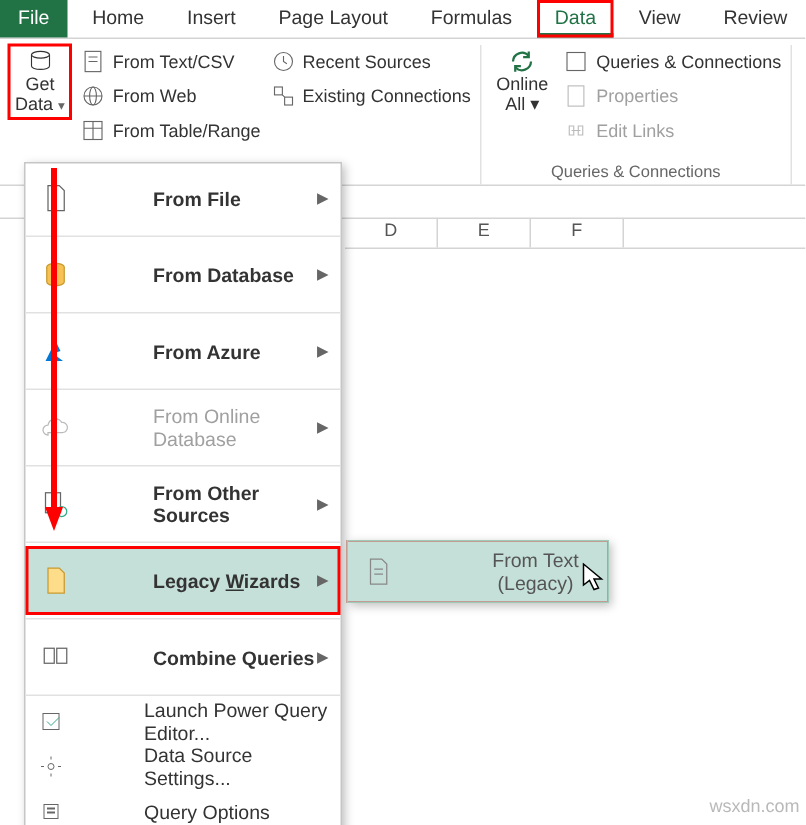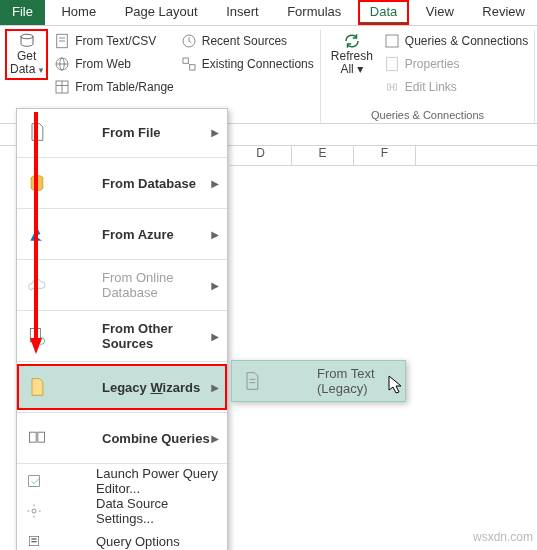--- a/index.html
+++ b/index.html
@@ -31,35 +31,35 @@
   .menu-item.action { height: 30px; font-size: 12px; }
   .menu-icon { width: 24px; height: 24px; margin-right: 10px; display: flex; align-items: center; justify-content: center; }
   .menu-text { flex: 1; font-size: 13px; margin-left: 43px; }
   .menu-arrow { font-size: 10px; color: #666; }
   .menu-item.hover { background: #c5e0d8; outline: 1px solid #9fc9b8; }
   .menu-item.highlight { outline: 2px solid #ff0000; outline-offset: -2px; }
   .menu-sep { height: 1px; background: #e1e1e1; margin: 2px 0; }
   .submenu { position: absolute; left: 231px; top: 360px; width: 175px; background: #fff; border: 1px solid #c6c6c6; box-shadow: 2px 2px 6px rgba(0,0,0,0.25); }
   .submenu .menu-item { height: 40px; }
   .submenu .menu-item.hover { background: #c5e0d8; }
-  .submenu.highlight { outline: 2px solid #ff0000; outline-offset: -2px; }
+  .submenu.highlight { outline: 2px solid #ff0000; outline-offset: -2px; text-align: center; }
   .red-arrow { position: absolute; left: 30px; top: 112px; pointer-events: none; }
   .watermark { position: absolute; right: 4px; bottom: 6px; font-size: 12px; color: #b9b9b9; }
   .ic { width: 18px; height: 18px; }
   u.ak { text-decoration: underline; }
   .cursor { position: absolute; left: 388px; top: 375px; pointer-events: none; }
 </style>
 </head>
 <body>
 
 <div class="ribbon-tabs">
   <div class="tab file">File</div>
   <div class="tab">Home</div>
+  <div class="tab">Insert</div>
   <div class="tab">Page Layout</div>
-  <div class="tab">Insert</div>
   <div class="tab">Formulas</div>
   <div class="tab active highlight">Data</div>
   <div class="tab">View</div>
   <div class="tab">Review</div>
 </div>
 
 <div class="ribbon">
   <div class="rgroup">
     <div style="display:flex; gap:6px;">
       <div class="getdata-col">
@@ -118,21 +118,21 @@
     <div class="rgroup-title">Get &amp; Transform Data</div>
   </div>
 
   <div class="rgroup">
     <div style="display:flex; gap:6px;">
       <div class="refresh-col">
         <svg class="ic" viewBox="0 0 24 24" width="28" height="28">
             <path d="M4 12a8 8 0 0 1 14-5M20 12a8 8 0 0 1-14 5" fill="none" stroke="#217346" stroke-width="2"></path>
             <path d="M18 3v5h-5M6 21v-5h5" fill="none" stroke="#217346" stroke-width="2"></path>
           </svg>
-        <div><span>Refresh</span><br><span>All</span> <span class="caret">▾</span></div>
+        <div><span>Online</span><br><span>All</span> <span class="caret">▾</span></div>
       </div>
       <div class="small-items">
         <div class="small-item">
           <svg class="ic" viewBox="0 0 24 24">
               <rect x="4" y="4" width="16" height="16" fill="none" stroke="#666"></rect>
             </svg>
           <span>Queries &amp; Connections</span>
         </div>
         <div class="small-item disabled">
           <svg class="ic" viewBox="0 0 24 24">

